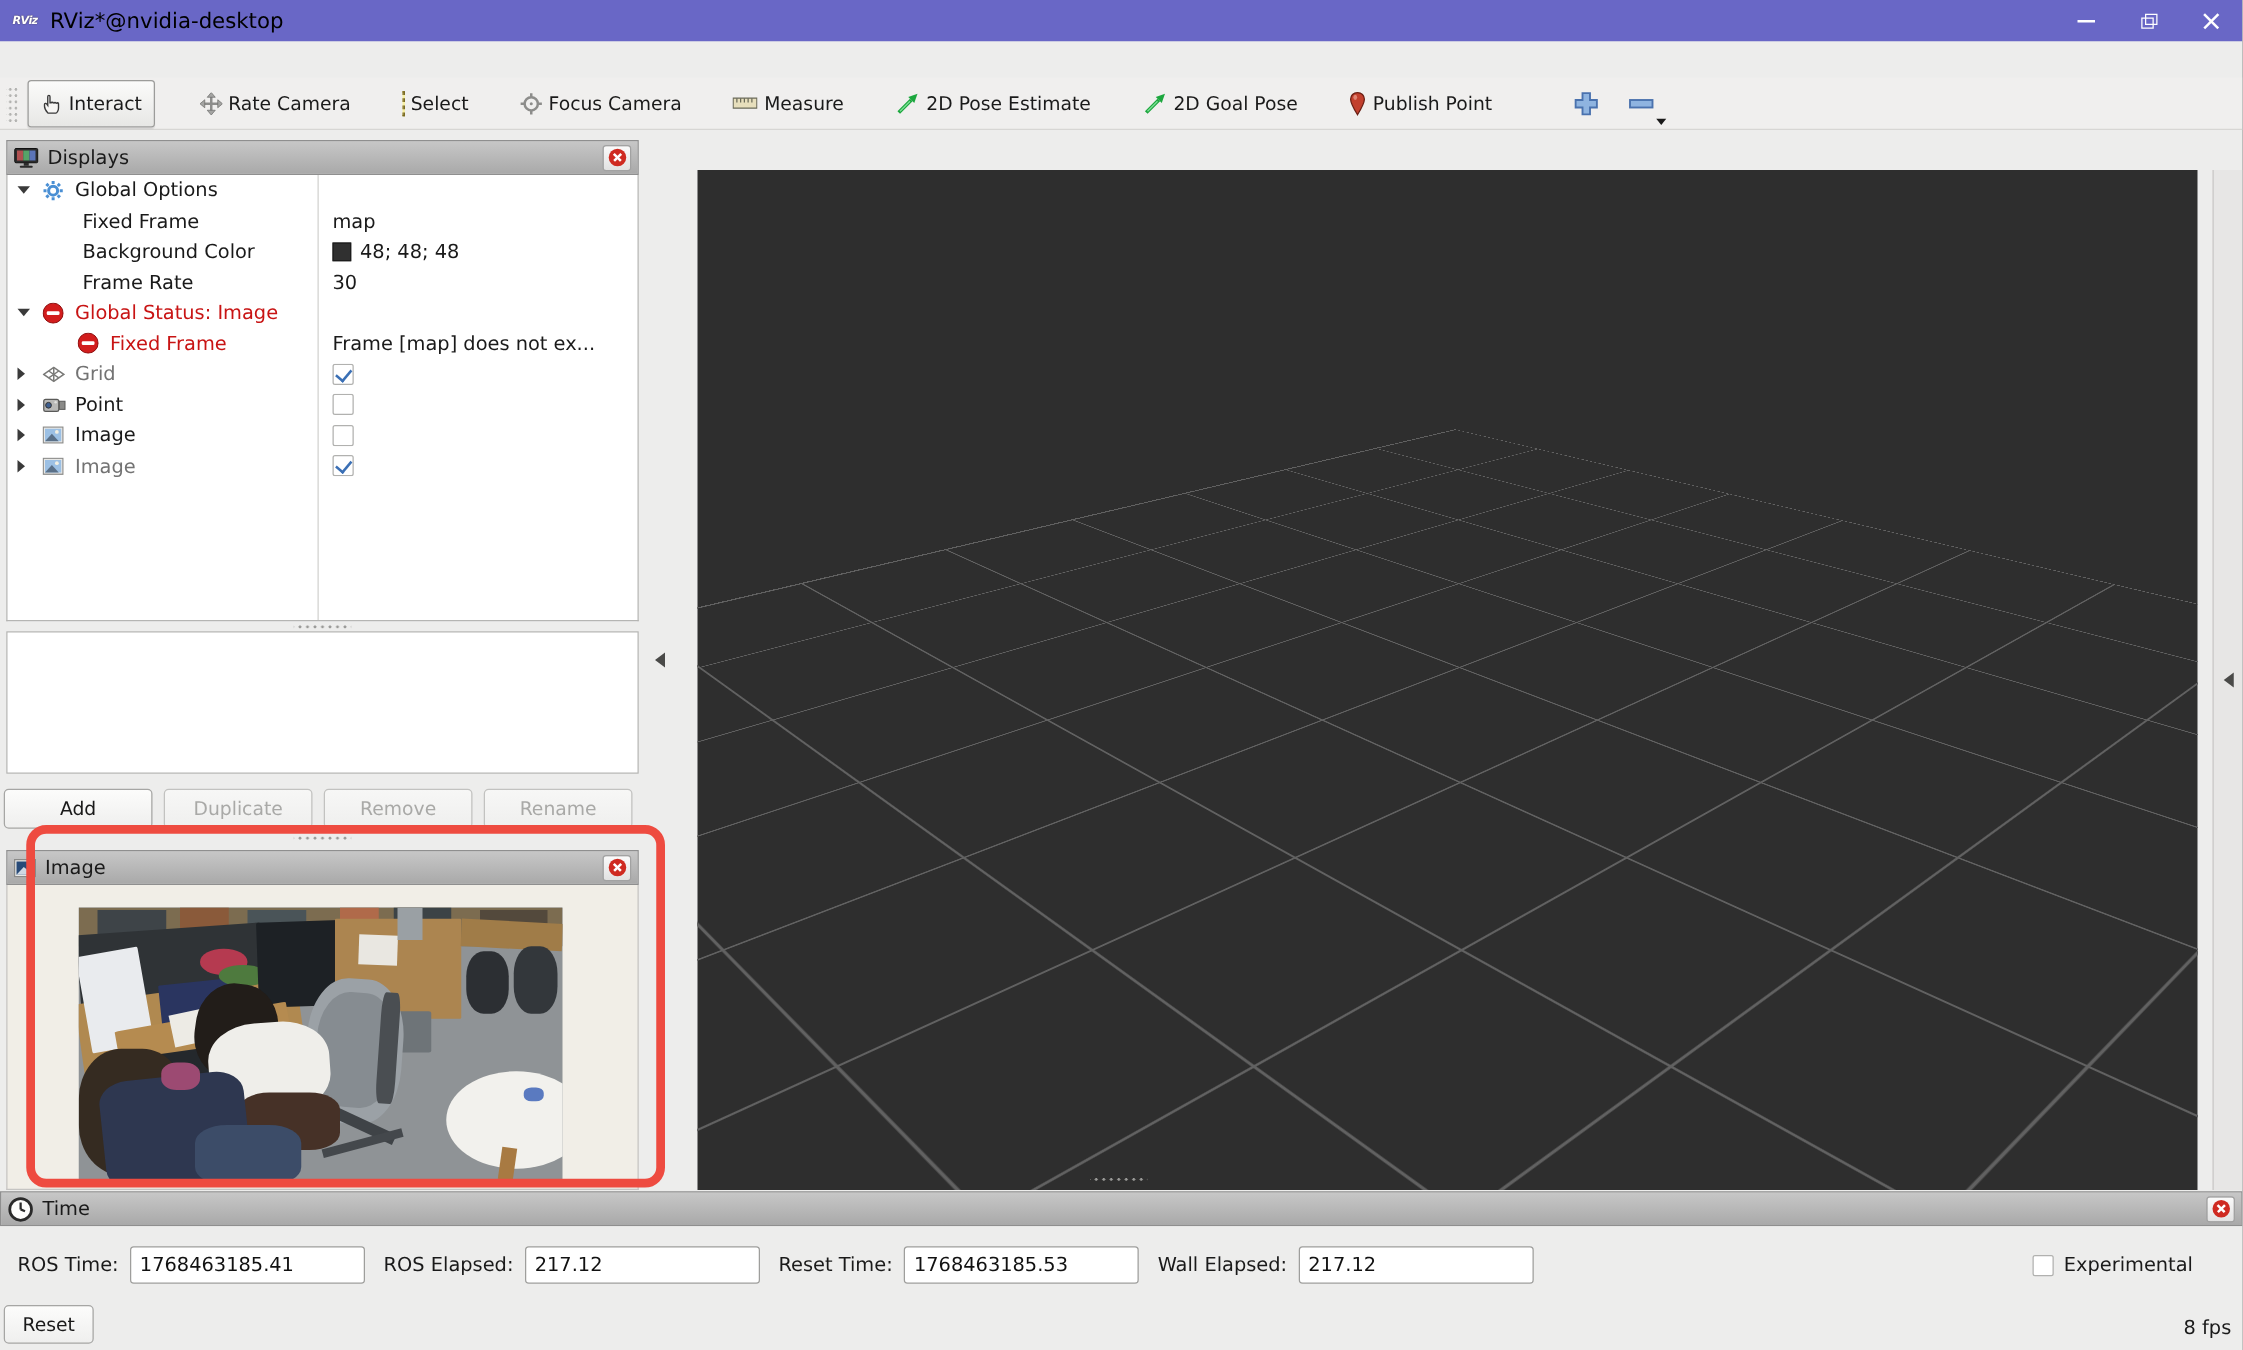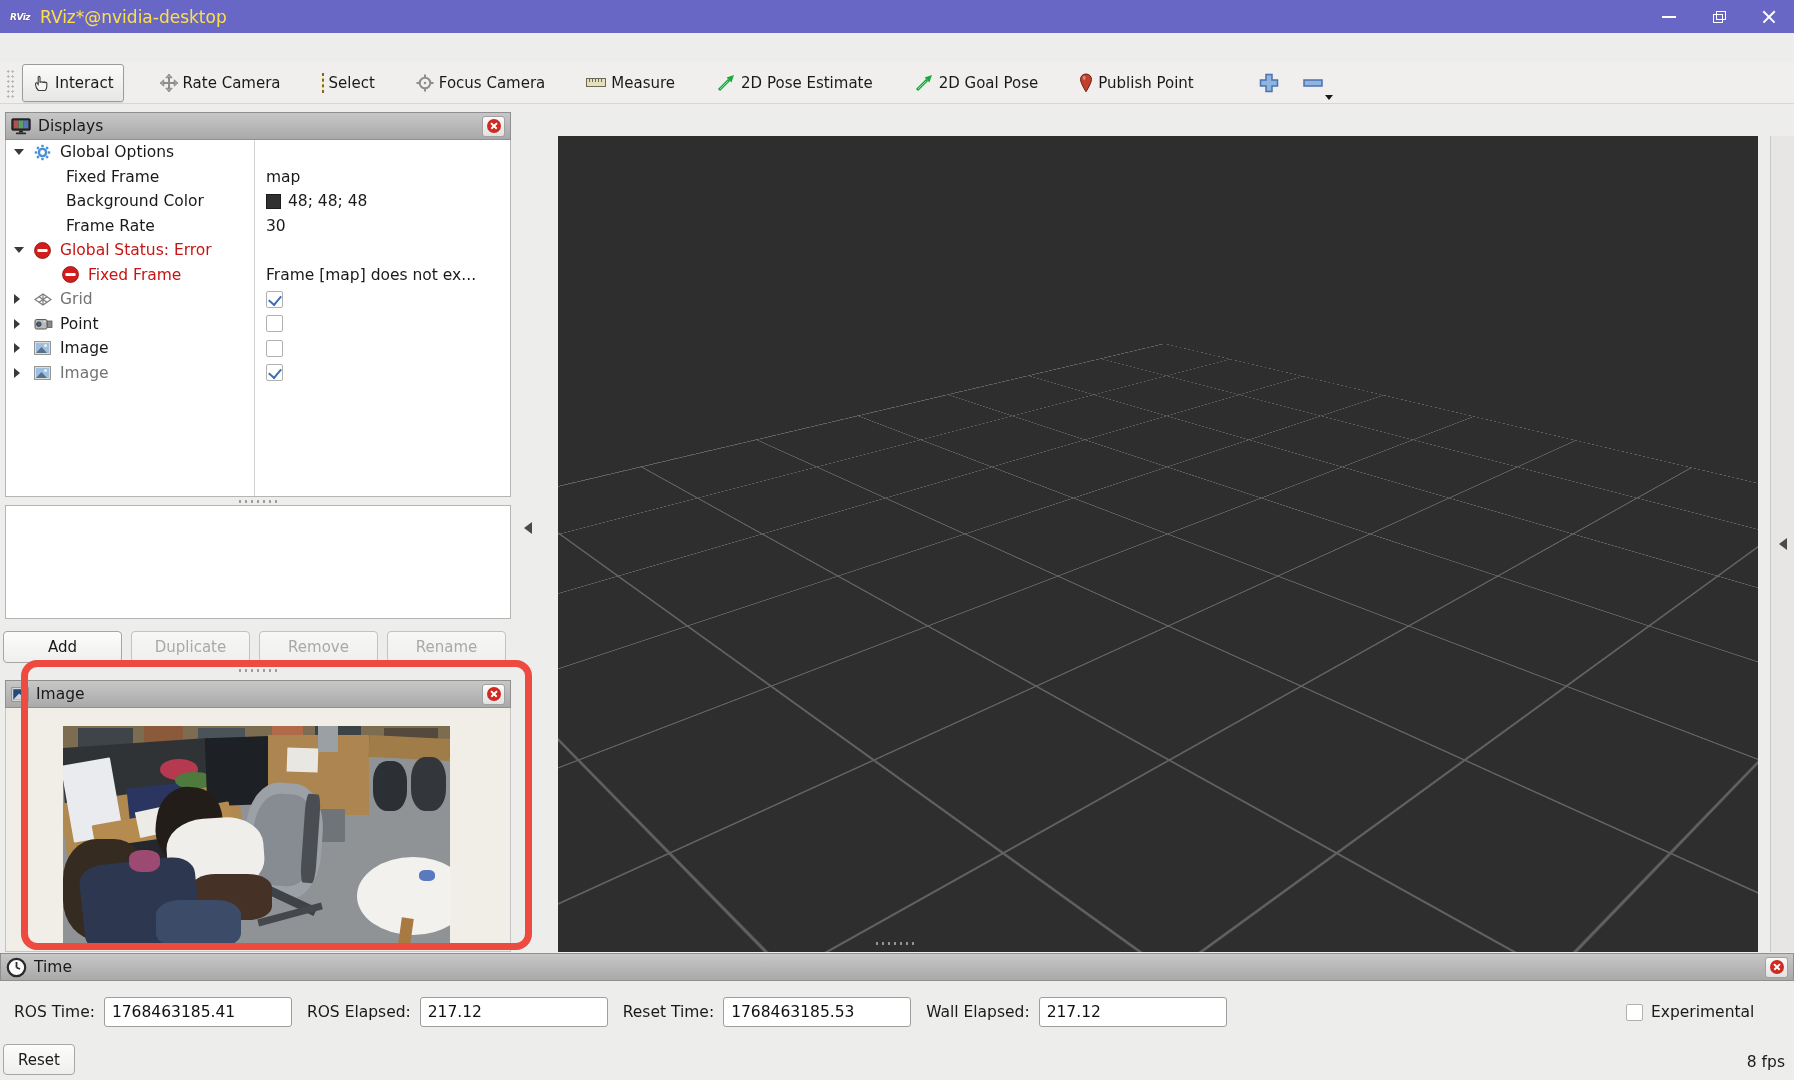--- a/index.html
+++ b/index.html
@@ -7,21 +7,21 @@
   .window {
     position:relative; width:1794px; height:1080px; overflow:hidden;
     background:#ededec; font-family:"DejaVu Sans", sans-serif; color:#1a1a1a;
   }
   
   .titlebar { position:absolute; left:0; top:0; width:1794px; height:33px;
     background:#6967c6; display:flex; align-items:center; padding-left:7px; }
   .app-logo { width:26px; height:18px; margin-right:7px; display:flex; align-items:center; justify-content:center;
     color:#fff; font:italic bold 9px "DejaVu Sans",sans-serif; letter-spacing:-0.5px;
     text-shadow:0 0 1px #3a2a2a; }
-  .titlebar .title { color:#fde047; font-size:17px; }
+  .titlebar .title { color:#000000; font-size:17px; }
   .win-controls { margin-left:auto; display:flex; height:33px; }
   .win-btn { width:50px; height:33px; display:flex; align-items:center; justify-content:center; cursor:default; }
   .glyph-min { width:14px; height:2px; background:#fff; }
   .glyph-restore { position:relative; width:13px; height:12px; }
   .glyph-restore .r1 { position:absolute; left:0; bottom:0; width:10px; height:9px; border:1.5px solid #fff; background:transparent; }
   .glyph-restore .r2 { position:absolute; right:0; top:0; width:10px; height:9px; border:1.5px solid #fff; }
   .glyph-close { position:relative; width:16px; height:16px; }
   .glyph-close i { position:absolute; left:0; top:7px; width:16px; height:1.8px; background:#fff; display:block; }
   .glyph-close i:first-child { transform:rotate(45deg); }
   .glyph-close i:last-child  { transform:rotate(-45deg); }
@@ -321,21 +321,21 @@
             <span class="exp-down"></span>
           </span>
           <span class="icon-slot">
             <span>
               <svg width="17" height="17" viewBox="0 0 17 17">
                 <circle cx="8.5" cy="8.5" r="8" fill="#d21d1d" stroke="#8e0e0e" stroke-width="0.8"></circle>
                 <rect x="3.4" y="7" width="10.2" height="3" rx="1" fill="#fff"></rect>
               </svg>
             </span>
           </span>
-          <span class="row-label">Global Status: Error</span>
+          <span class="row-label">Global Status: Image</span>
         </div>
         <div class="value-cell"></div>
       </div>
       <div class="tree-row error">
         <div class="name-cell ind1icon">
           <span class="icon-slot">
             <span>
               <svg width="17" height="17" viewBox="0 0 17 17">
                 <circle cx="8.5" cy="8.5" r="8" fill="#d21d1d" stroke="#8e0e0e" stroke-width="0.8"></circle>
                 <rect x="3.4" y="7" width="10.2" height="3" rx="1" fill="#fff"></rect>

